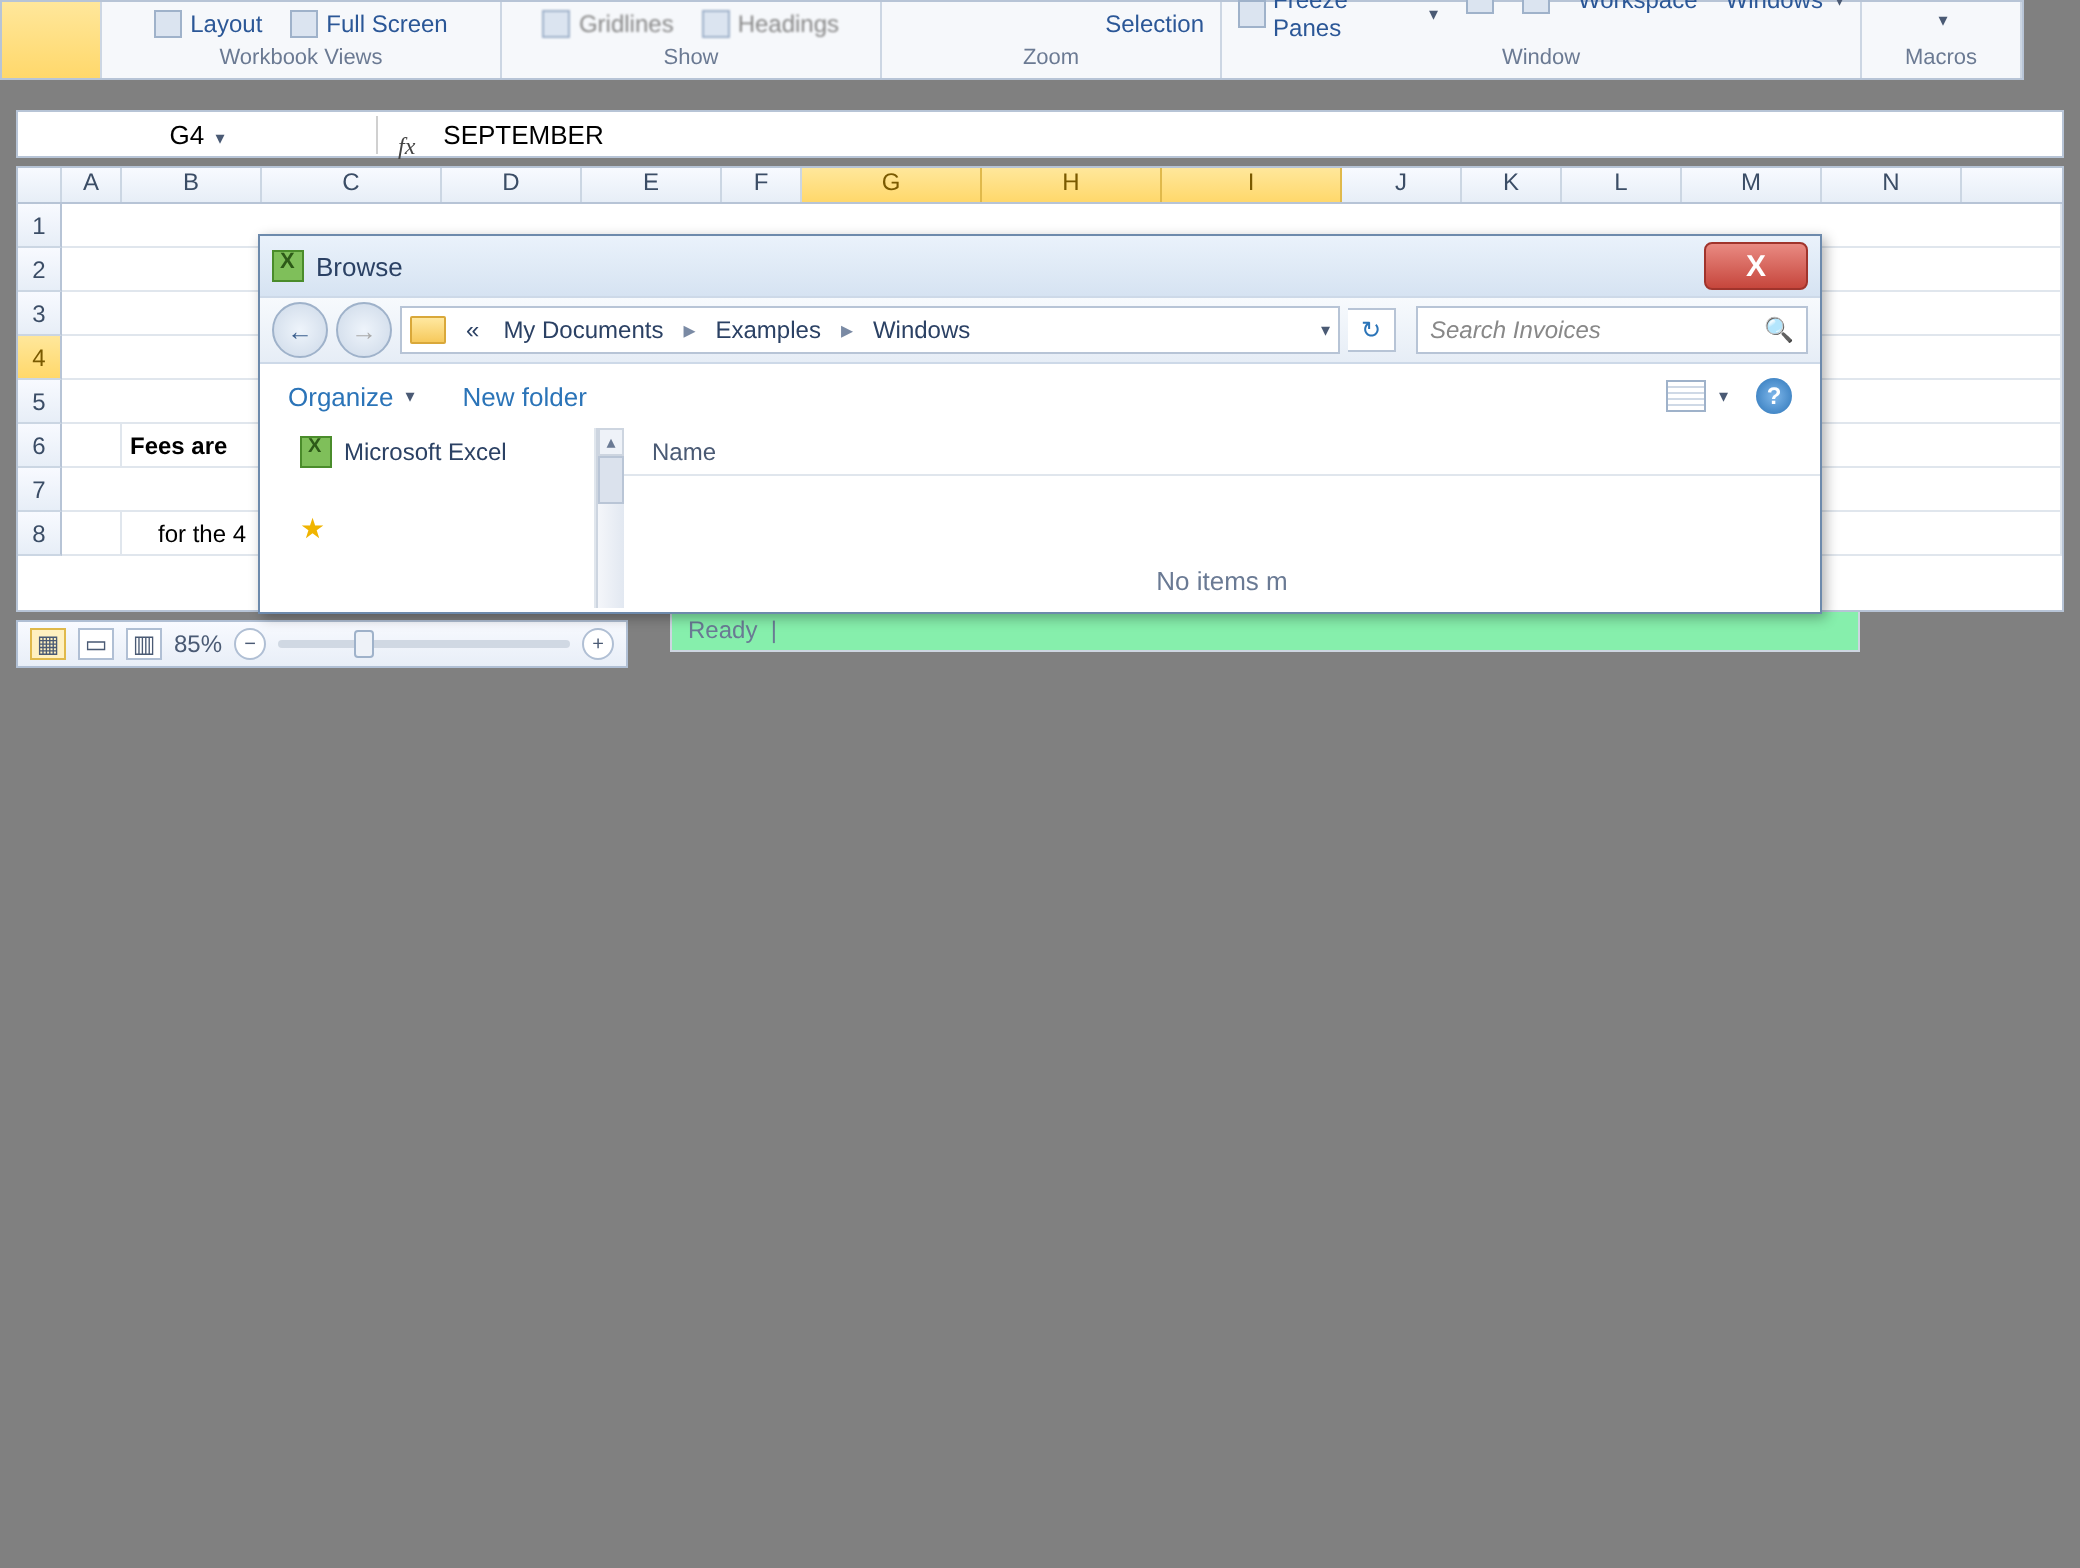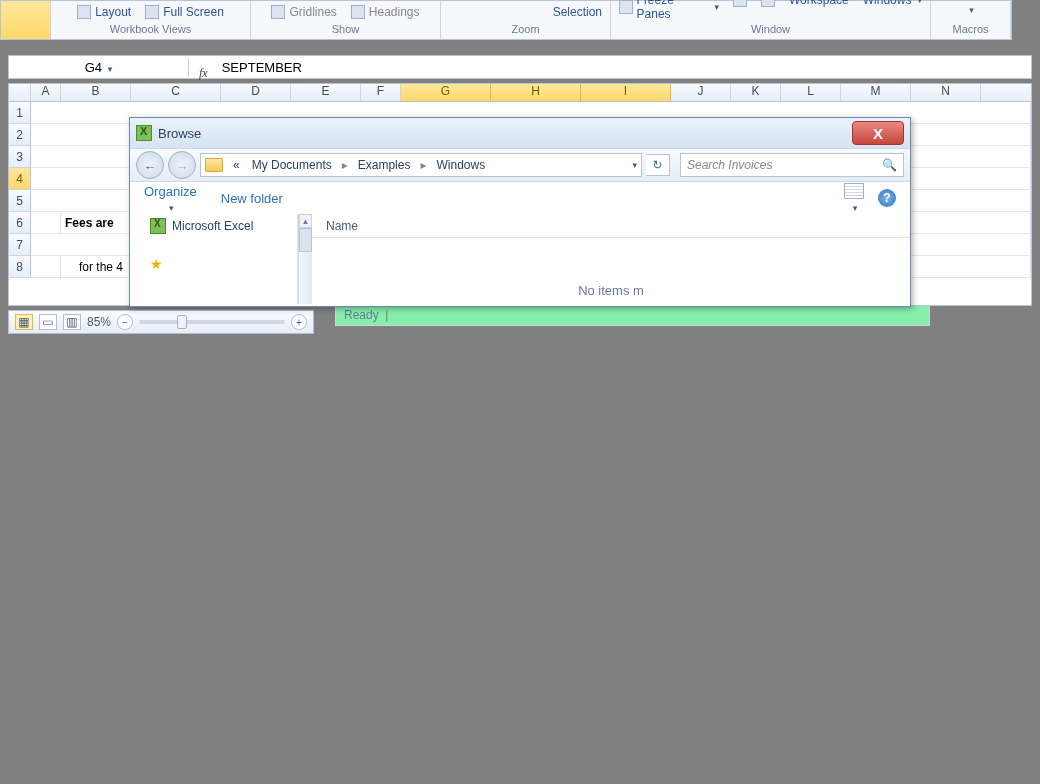--- a/index.html
+++ b/index.html
@@ -47,25 +47,25 @@
 .dlg-title .xicon::after{content:"X";position:absolute;top:-1px;left:3px;font-size:11px;font-weight:bold;color:#2d5a18;}
 .dlg-close { margin-left: auto; width: 52px; height: 24px; background: linear-gradient(#e98a82, #c6463c); border: 1px solid #a0342c; border-radius: 4px; display: flex; align-items: center; justify-content: center; color: #fff; font-weight: bold; font-size: 15px; cursor: pointer; }
 .dlg-nav { height: 34px; background: linear-gradient(#f7fafd, #e6edf6); border-top: 1px solid #cdd9e8; border-bottom: 1px solid #cdd9e8; display: flex; align-items: center; padding: 0 6px; gap: 4px; }
 .nav-round { width: 28px; height: 28px; border-radius: 50%; background: radial-gradient(#eef4fb, #cdd9e8); border: 1px solid #9fb2ca; display: flex; align-items: center; justify-content: center; font-size: 13px; color: #3b5f8e; cursor: pointer; }
 .nav-round.disabled { color: #aaa; }
 .breadcrumb { flex: 1; height: 24px; border: 1px solid #b7c4d6; background: #fff; display: flex; align-items: center; padding: 0 4px; gap: 0; font-size: 12px; color: #2b4164; }
 .bc-item { padding: 0 6px; cursor: pointer; }
 .bc-sep { color: #7a8aa4; padding: 0 4px; }
 .bc-folder-icn { width: 18px; height: 14px; background: linear-gradient(#ffe8a0, #f6c95c); border: 1px solid #d9a83a; border-radius: 1px; margin-right: 4px; }
 .refresh-btn { width: 24px; height: 22px; border: 1px solid #b7c4d6; border-left: none; background: #fff; display: flex; align-items: center; justify-content: center; font-size: 12px; color: #2b74b8; cursor: pointer; }
-.search-box { width: 224px; height: 24px; border: 1px solid #b7c4d6; background: #fff; display: flex; align-items: center; padding: 0 6px; margin-left: 6px; color: #888; font-style: italic; }
+.search-box { width: 196px; height: 24px; border: 1px solid #b7c4d6; background: #fff; display: flex; align-items: center; padding: 0 6px; margin-left: 6px; color: #888; font-style: italic; }
 .search-box .mag { margin-left: auto; color: #2b74b8; font-style: normal; }
 
 .dlg-toolbar { height: 32px; display: flex; align-items: center; padding: 0 14px; gap: 24px; font-size: 13px; color: #2b74b8; }
-.tool-btn { display: flex; align-items: center; gap: 4px; cursor: pointer; flex-direction: column; }
+.tool-btn { display: flex; align-items: center; gap: 4px; cursor: pointer; }
 .tool-right { margin-left: auto; display: flex; align-items: center; gap: 14px; }
 .view-ico { width: 20px; height: 16px; border: 1px solid #9fb2ca; background: repeating-linear-gradient(#fff, #fff 2px, #cfd9e6 2px, #cfd9e6 3px); }
 .help-ico { width: 18px; height: 18px; border-radius: 50%; background: radial-gradient(#7fb7ea, #2b74b8); color: #fff; display: flex; align-items: center; justify-content: center; font-size: 12px; font-weight: bold; }
 
 .dlg-body { display: flex; height: 90px; }
 .dlg-side { width: 168px; border-right: 1px solid #e0e6ed; overflow-y: auto; font-size: 12px; color: #2b4164; }
 .side-item { padding: 4px 6px 4px 20px; display: flex; align-items: center; gap: 6px; }
 .side-item .xi { width: 16px; height: 16px; background: #7fbf5a; border: 1px solid #4a8c2b; position:relative;}
 .side-item .xi::after{content:"X";position:absolute;top:-1px;left:3px;font-size:10px;font-weight:bold;color:#2d5a18;}
 .side-item .star { color: #f0b400; font-size: 14px; }

